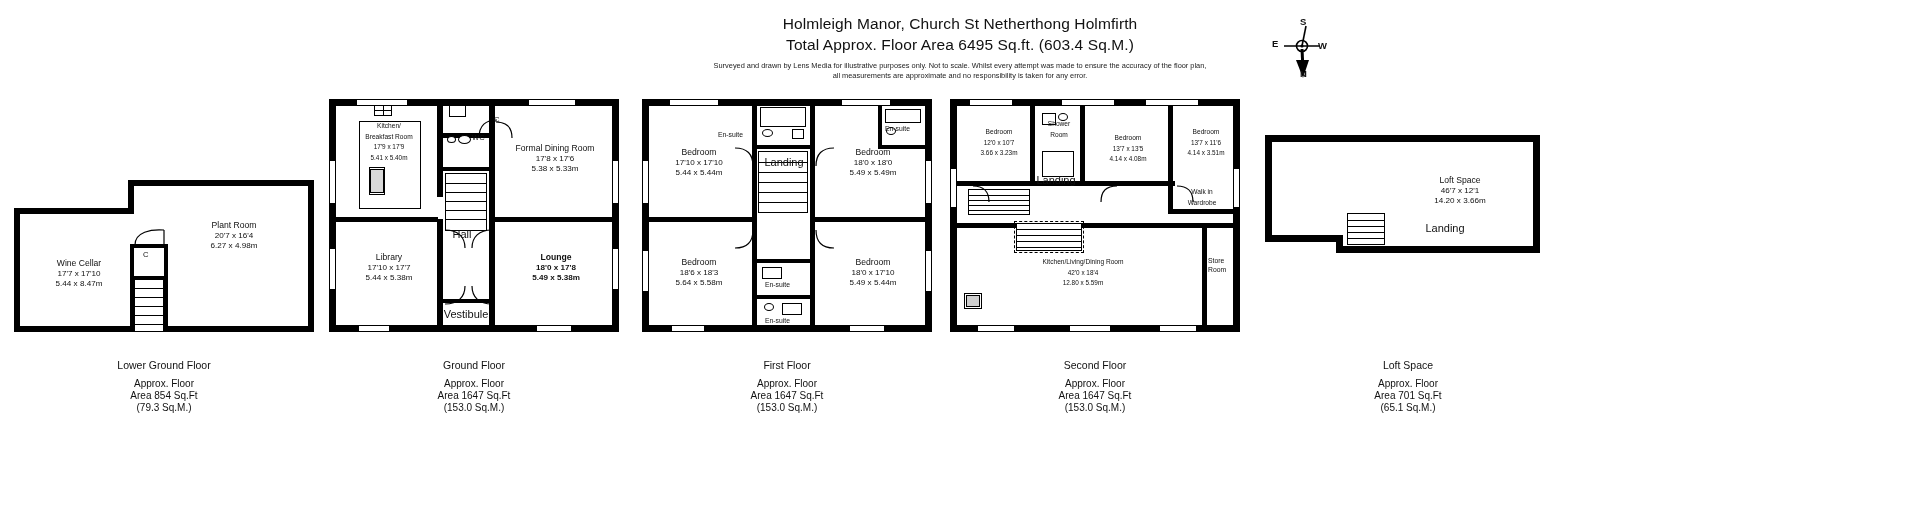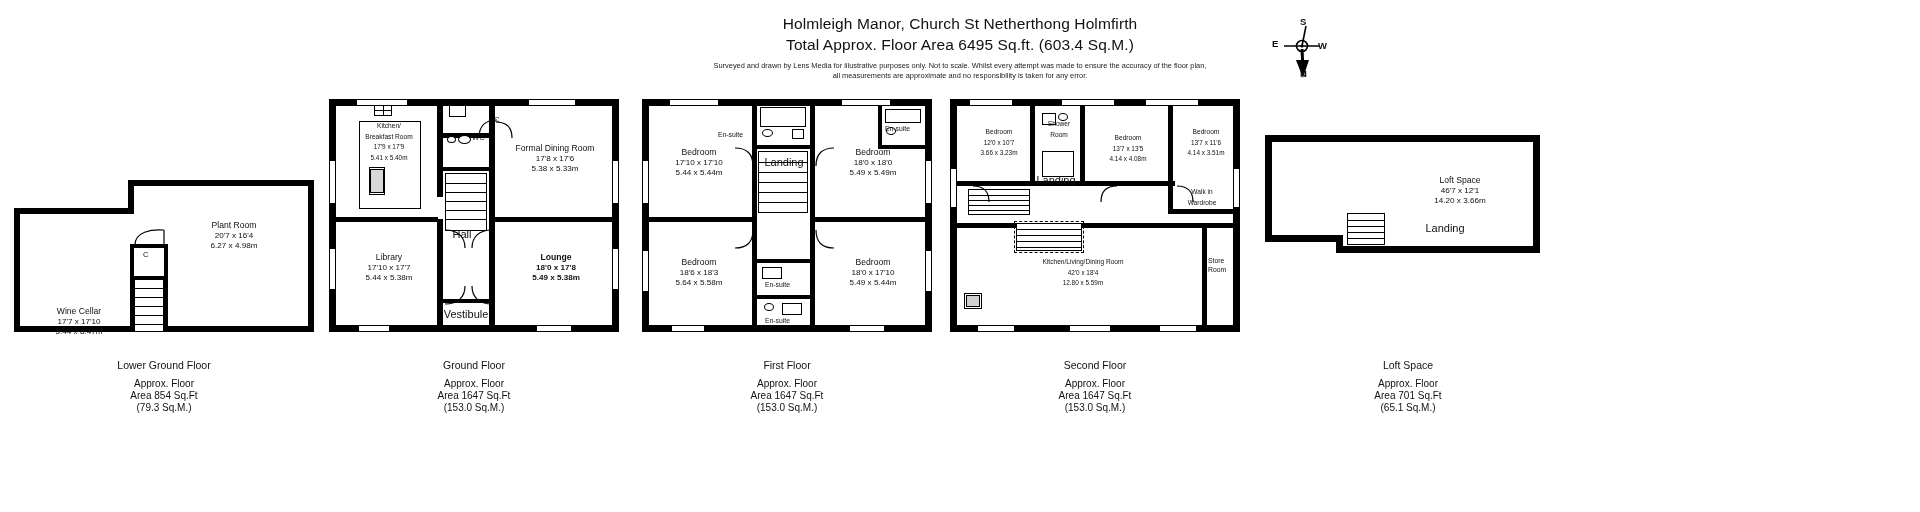--- a/index.html
+++ b/index.html
@@ -109,21 +109,21 @@
 
     <div class="door" style="left:119px; top:48px;">
       <svg width="34" height="18" viewBox="0 0 34 18">
         <path d="M2,17 C2,4 18,1 31,2" fill="none" stroke="#000" stroke-width="1.2"></path>
         <line x1="31" y1="2" x2="31" y2="17" stroke="#000" stroke-width="1.2"></line>
       </svg>
     </div>
 
     <span class="tag" style="left:129px; top:70px;">C</span>
 
-    <div class="rm" style="left:10px; top:78px; width:110px;margin-top:48px;">
+    <div class="rm" style="left:10px; top:78px; width:110px;">
       <span class="n">Wine Cellar</span>
       <span class="d1">17'7 x 17'10</span>
       <span class="d2">5.44 x 8.47m</span>
     </div>
     <div class="rm" style="left:160px; top:40px; width:120px;">
       <span class="n">Plant Room</span>
       <span class="d1">20'7 x 16'4</span>
       <span class="d2">6.27 x 4.98m</span>
     </div>
   </div>

